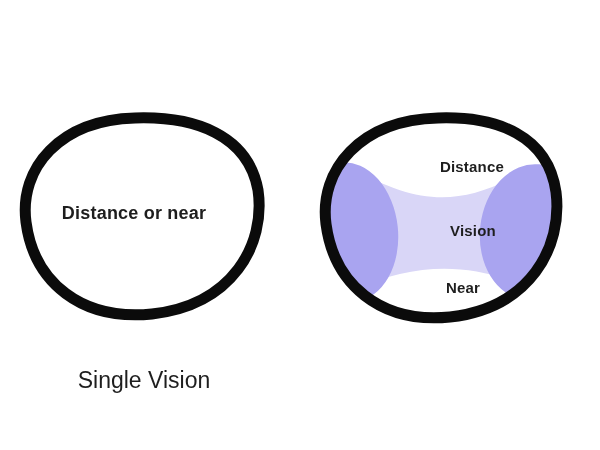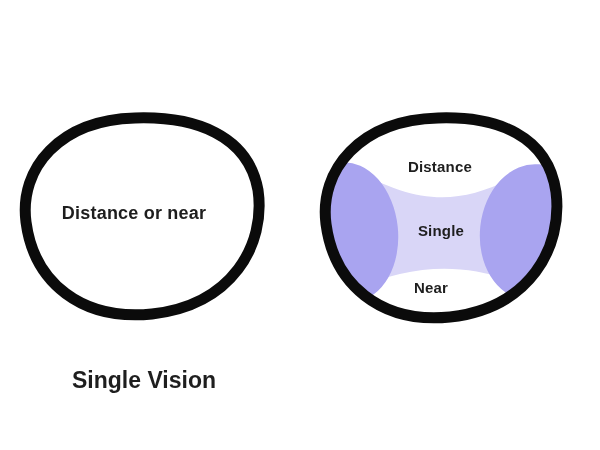--- a/index.html
+++ b/index.html
@@ -26,26 +26,27 @@
     color: var(--text, #1e1e1e);
     font-weight: 700;
     white-space: nowrap;
     letter-spacing: 0.2px;
   }
   .zone-label-main {
     font-size: 18px;
   }
   .zone-label-small {
     font-size: 15px;
+    margin-left: 32px;
   }
   .caption {
     position: absolute;
     transform: translate(-50%, -50%);
     color: var(--text, #1e1e1e);
-    font-weight: 700;
+    font-weight: 400;
     font-size: 23px;
     white-space: nowrap;
   }
   
   #sv-zone-label   { left: 134px; top: 213px; }
   #pg-distance     { left: 440px; top: 166px; }
   #pg-medium       { left: 441px; top: 230px; }
   #pg-near         { left: 431px; top: 287px; }
   #sv-caption      { left: 144px; top: 380px; }
   #pg-caption      { left: 453px; top: 380px; }
@@ -95,19 +96,19 @@
              C 498 116, 548 136, 556 192
              C 563 247, 530 308, 450 317
              C 380 324, 334 284, 326 224
              C 319 170, 360 120, 438 118 Z" fill="none" style="stroke:var(--frame);" stroke-width="11" stroke-linejoin="round"></path>
   </svg>
 
   <div id="sv-zone-label" class="lens-text zone-label-main">Distance or near</div>
 
   <div id="pg-distance" class="lens-text zone-label-small">Distance</div>
 
-  <div id="pg-medium" class="lens-text zone-label-small">Single</div>
+  <div id="pg-medium" class="lens-text zone-label-small">Vision</div>
 
   <div id="pg-near" class="lens-text zone-label-small">Near</div>
 
   <div id="sv-caption" class="caption">Single Vision</div>
 
 </div>
 
 </body></html>

